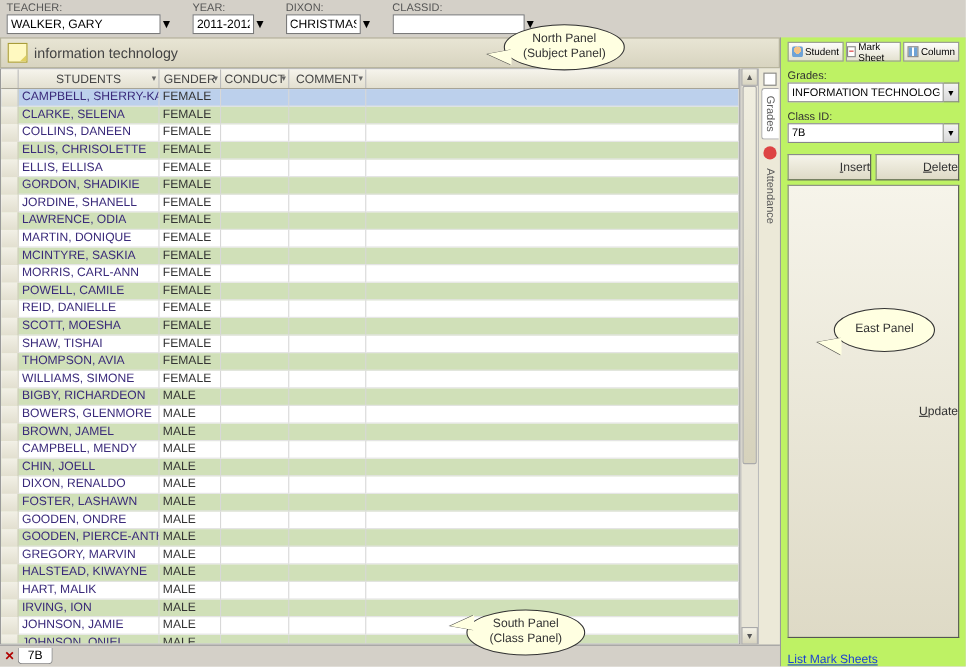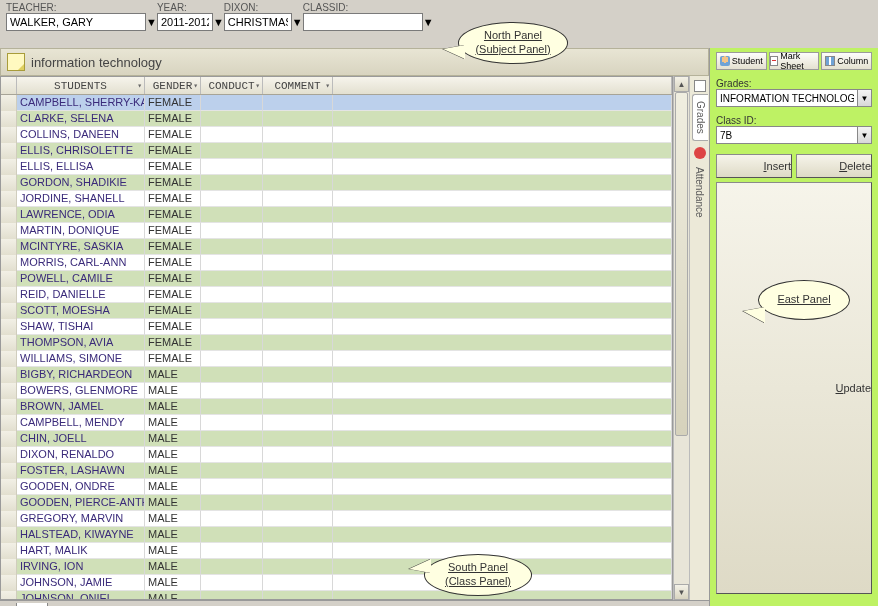--- a/index.html
+++ b/index.html
@@ -1,39 +1,39 @@
 <!DOCTYPE html>
 <html><head>
 <meta charset="utf-8">
 <style>
 * { box-sizing: border-box; margin: 0; padding: 0; }
 body { font-family: Tahoma, Arial, sans-serif; font-size: 11px; background: #d4d0c8; width: 878px; height: 606px; overflow: hidden; position: relative; }
 
 
-.top-bar { height: 48px; display: flex; align-items: flex-start; padding: 2px 6px 0 6px; }
+.top-bar { height: 34px; display: flex; align-items: flex-start; padding: 2px 6px 0 6px; gap: 18px; }
 .filter-group { display: flex; flex-direction: column; }
 .filter-label { font-size: 10px; color: #555; }
 .filter-input { display: flex; align-items: center; }
 .filter-input input, .filter-input .combo { font-size: 11px; height: 18px; border: 1px solid #7a7a7a; background: #fff; padding: 0 3px; }
 
 
 .main { display: flex; height: calc(100% - 34px); }
 .center-col { flex: 1; display: flex; flex-direction: column; border-right: 1px solid #999; }
 .east-panel { width: 168px; background: #bef264; padding: 4px 6px 0 6px; display: flex; flex-direction: column; }
 
 
 .subject-strip { height: 28px; background: linear-gradient(#e8e5d4,#d8d4c0); border: 1px solid #b5b29a; display: flex; align-items: center; padding-left: 6px; }
 .subject-strip .note-icon { width: 18px; height: 18px; border: 1px solid #a89c3a; background: #fff9c0; margin-right: 6px; position: relative; }
 .subject-strip .note-icon::after { content: ""; position: absolute; right: 0; bottom: 0; width: 6px; height: 6px; background: #e0d060; clip-path: polygon(100% 0,100% 100%,0 100%); }
 .subject-title { font-size: 13px; color: #444; }
 
 
 .grid-wrap { flex: 1; display: flex; overflow: hidden; position: relative; }
 .grid { flex: 1; overflow: hidden; background: #fff; border: 1px solid #9a9a9a; }
-.grid-header { display: flex; background: linear-gradient(#f6f4ec,#e3e0d0); border-bottom: 1px solid #a7a497; font-size: 11px; color: #444; height: 18px; font-family: Liberation Mono, monospace; }
+.grid-header { display: flex; background: linear-gradient(#f6f4ec,#e3e0d0); border-bottom: 1px solid #a7a497; font-size: 11px; color: #444; height: 18px; }
 .grid-header .sel { width: 16px; border-right: 1px solid #bbb; }
 .gh { border-right: 1px solid #bbb; display: flex; align-items: center; justify-content: center; position: relative; }
 .gh .dd { position: absolute; right: 2px; font-size: 8px; color: #666; }
 .c-student { width: 128px; }
 .c-gender { width: 56px; }
 .c-conduct { width: 62px; }
 .c-comment { width: 70px; }
 .c-fill { flex: 1; }
 .grid-body { height: calc(100% - 18px); overflow: hidden; }
 .row { display: flex; height: 16px; font-size: 11px; }
@@ -75,21 +75,21 @@
 .east-combo { display: flex; margin-bottom: 6px; }
 .east-combo input { flex: 1; height: 18px; border: 1px solid #888; font-size: 10px; padding: 0 3px; background: #fff; }
 .east-combo .arrow { width: 14px; height: 18px; border: 1px solid #888; border-left: none; background: linear-gradient(#f4f4f4,#d8d8d8); display: flex; align-items: center; justify-content: center; font-size: 8px; }
 
 .btn-row { display: flex; gap: 4px; margin-top: 4px; }
 .pbtn { flex: 1; height: 24px; border: 1px solid #8a8a8a; border-right-color: #555; border-bottom-color: #555; background: linear-gradient(#f6f4ea,#dedac6); font-size: 11px; color: #333; cursor: pointer; text-align: right; }
 .pbtn.wide { width: 100%; margin-top: 4px; height: 26px; }
 .east-link { display: block; margin-top: 14px; font-size: 11px; color: #1a3fd4; text-decoration: underline; cursor: pointer; }
 
 
-.callout { position: absolute; background: #ffffe1; border: 1px solid #333; border-radius: 50% / 50%; padding: 6px 16px; font-size: 11px; color: #333; text-align: center; line-height: 1.25; z-index: 50; text-decoration: underline; }
+.callout { position: absolute; background: #ffffe1; border: 1px solid #333; border-radius: 50% / 50%; padding: 6px 16px; font-size: 11px; color: #333; text-align: center; line-height: 1.25; z-index: 50; }
 .callout .tail { position: absolute; width: 0; height: 0; }
 .callout.north { left: 458px; top: 22px; width: 110px; }
 .callout.north .tail { left: -16px; bottom: 4px; border-top: 4px solid transparent; border-bottom: 10px solid transparent; border-right: 22px solid #ffffe1; filter: drop-shadow(-1px 0 0 #333); }
 .callout.south { left: 424px; top: 554px; width: 108px; }
 .callout.south .tail { left: -16px; top: 4px; border-top: 10px solid transparent; border-bottom: 4px solid transparent; border-right: 22px solid #ffffe1; filter: drop-shadow(-1px 0 0 #333); }
 .callout.east { right: 28px; top: 280px; width: 92px; padding: 12px 16px; }
 .callout.east .tail { left: -16px; bottom: -4px; border-top: 4px solid transparent; border-bottom: 12px solid transparent; border-right: 22px solid #ffffe1; filter: drop-shadow(-1px 0 0 #333); }
 </style>
 </head>
 <body>

